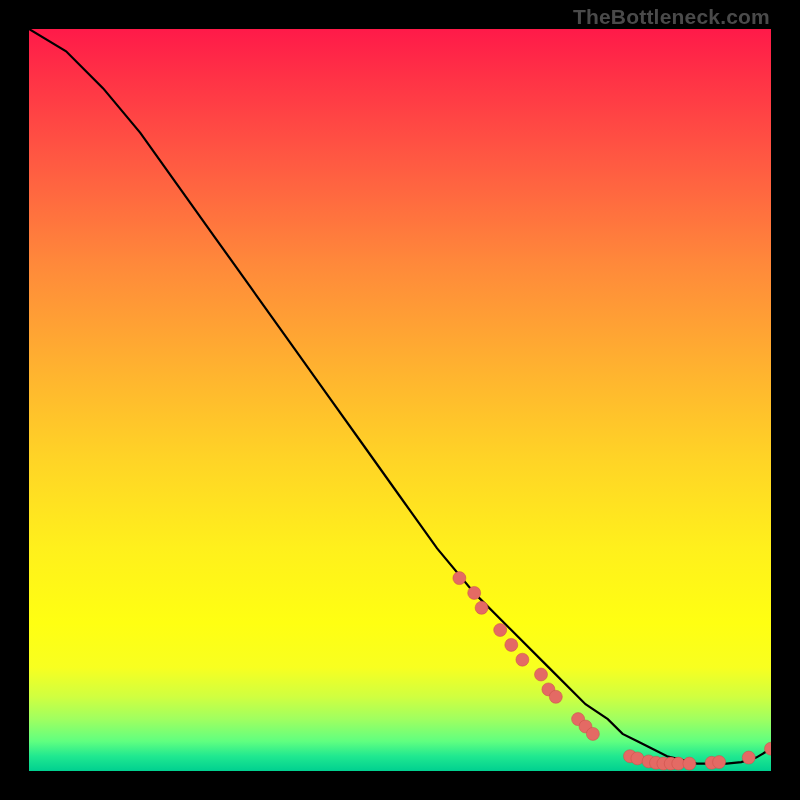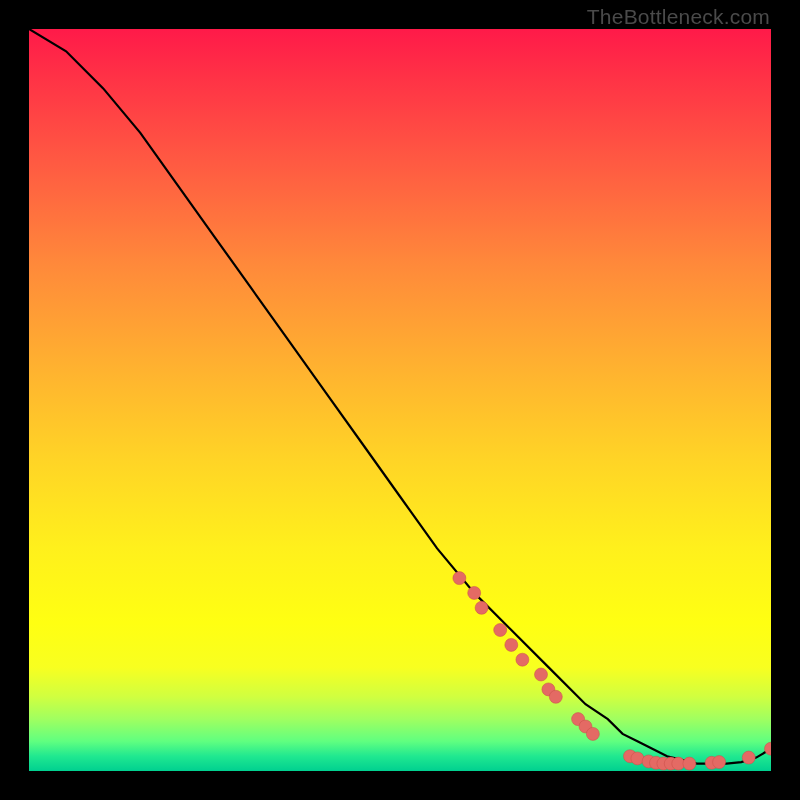--- a/index.html
+++ b/index.html
@@ -31,21 +31,21 @@
       #a0ff60 93%,
       #60ff80 96%,
       #20e890 98%,
       #00d090 100%);
   }
   .attribution {
     position: absolute;
     right: 30px;
     top: 5px;
     font-size: 21px;
-    font-weight: 400;
+    font-weight: 700;
     color: #4a4a4a;
     letter-spacing: 0.2px;
     text-align: center;
   }
   svg.curve-layer {
     position: absolute;
     left: 29px;
     top: 29px;
     width: 742px;
     height: 742px;

